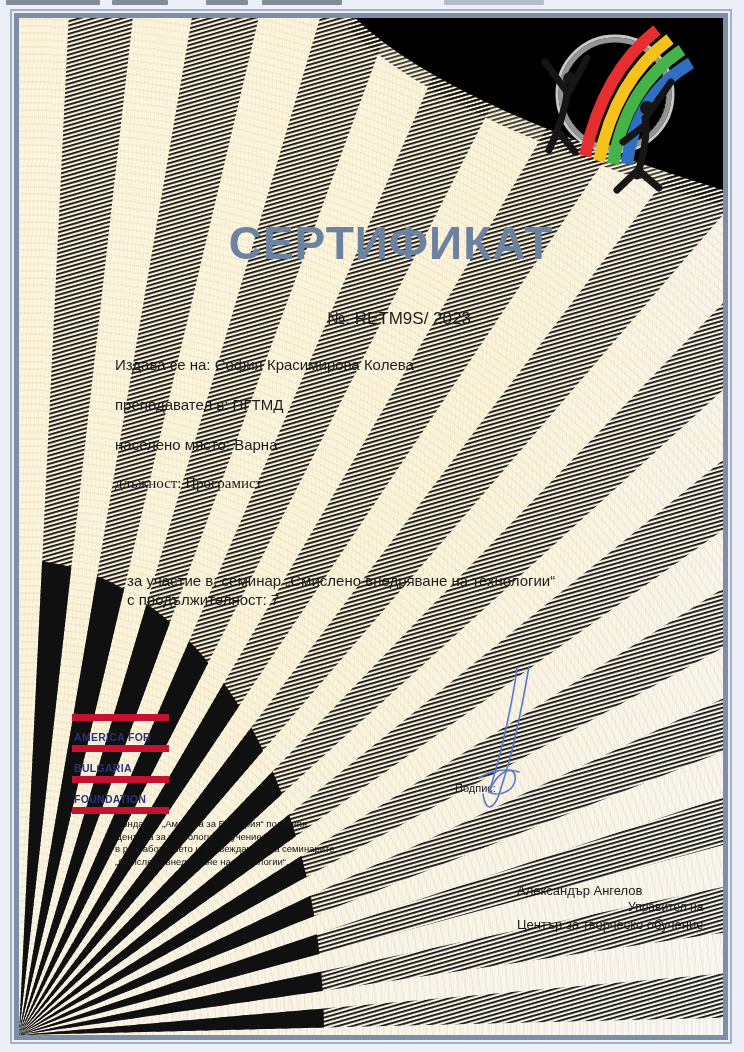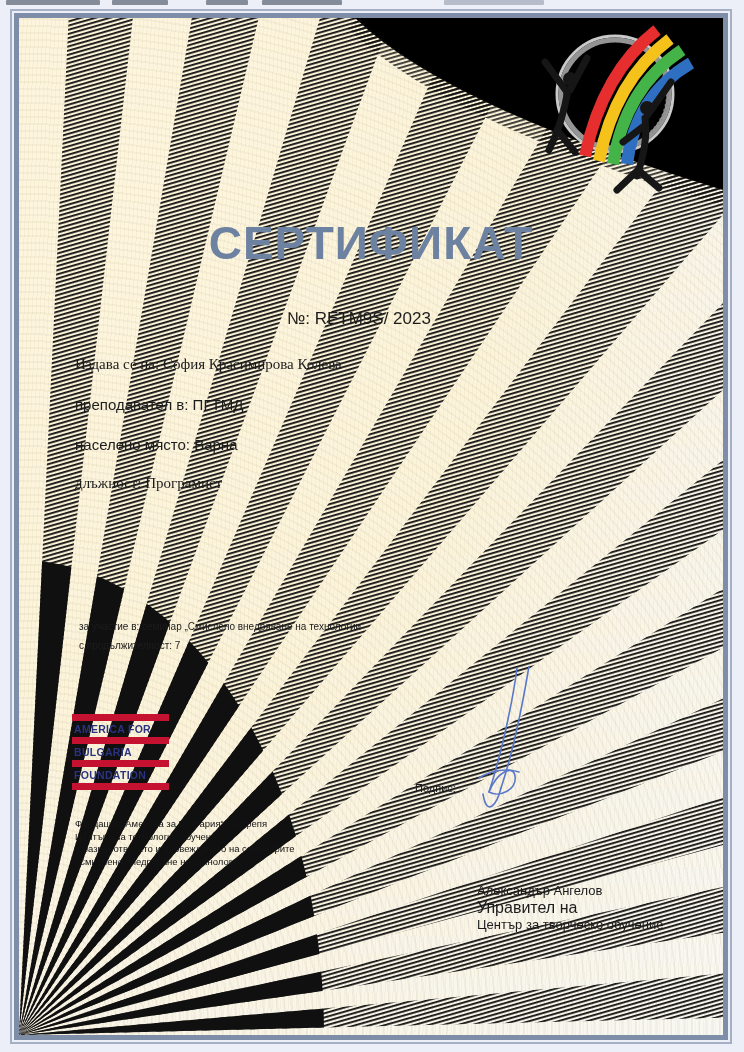--- a/index.html
+++ b/index.html
@@ -9,34 +9,34 @@
   .sheet{position:absolute;left:10px;top:9px;width:722px;height:1035px;box-sizing:border-box;
     border:2px solid #a6b0c4;background:#edeff8;padding:2px;}
   .sheet-inner{width:100%;height:100%;box-sizing:border-box;border:5px solid #7e8da8;}
   .art{position:relative;width:100%;height:100%;overflow:hidden;
     background:
       repeating-linear-gradient(93deg, rgba(215,195,150,.14) 0 1px, rgba(0,0,0,0) 1px 4px),
       radial-gradient(ellipse at 18% 15%, #fdf5dd 0%, #fbf3da 45%, #f9f5e9 72%, #f8f8f3 100%);}
   .rings{position:absolute;inset:0;z-index:0;
     background:repeating-radial-gradient(circle at 0 100%, rgba(175,165,135,.10) 0 2px, rgba(0,0,0,0) 2px 7px);}
   svg.deco{position:absolute;inset:0;z-index:1;}
-  .txt{position:absolute;z-index:2;color:#1c1c1c;}
+  .txt{position:absolute;z-index:2;color:#1c1c1c;padding-left:40px;}
   .title{left:0;right:0;top:198px;text-align:center;font-size:46px;font-weight:bold;
     color:#6d81a1;letter-spacing:1px;}
   .cert-no{left:268px;top:291px;font-size:17px;}
   .field{left:56px;font-size:15px;}
-  .para{left:60px;top:553px;font-size:10px;line-height:19px;margin-top:46px;}
+  .para{left:68px;top:553px;font-size:15px;line-height:19px;}
   .podpis{left:396px;top:764px;font-size:11px;}
   .fineprint{left:56px;top:800px;font-size:9.5px;line-height:12.5px;color:#141414;}
   .signer{left:458px;top:816px;font-size:13px;line-height:17px;margin-top:48px;}
-  .signer .role{font-size:16px;}
+  .signer .role{font-size:12px;text-align:right;}
   .afb{position:absolute;left:53px;top:696px;width:97px;z-index:2;}
   .afb .bar{height:7px;background:#c41230;margin:0;}
   .afb .word{font-size:10.5px;font-weight:bold;color:#2a3380;letter-spacing:.3px;
-    padding:2px 1px 2px 2px;line-height:12px;}
+    padding:2px 1px 2px 2px;line-height:12px;margin-top:8px;}
   .sig-wrap{position:absolute;left:452px;top:648px;z-index:3;}
 </style>
 </head>
 <body>
 
 <div class="top-frag" style="left:6px;width:94px;"></div>
 <div class="top-frag" style="left:112px;width:56px;"></div>
 <div class="top-frag" style="left:206px;width:42px;"></div>
 <div class="top-frag" style="left:262px;width:80px;"></div>
 <div class="top-frag light" style="left:444px;width:100px;"></div>
@@ -90,21 +90,21 @@
           <path d="M29,32 L8,48"></path>
           <path d="M23,76 L2,96"></path>
           <path d="M23,76 L44,94"></path>
         </g>
       </g>
     </svg>
 
     <div class="txt title">СЕРТИФИКАТ</div>
     <div class="txt cert-no">№: RETM9S/ 2023</div>
 
-    <div class="txt field" style="top:338px;font-family:Liberation Serif, serif;">Издава се на: София Красимирова Колева</div>
+    <div class="txt field" style="top:338px;">Издава се на: София Красимирова Колева</div>
     <div class="txt field" style="top:378px;">преподавател в: ПГТМД</div>
     <div class="txt field" style="top:418px;">населено място: Варна</div>
     <div class="txt field" style="top:457px;font-family:Liberation Serif, serif;">длъжност: Програмист</div>
 
     <div class="txt para">
       <div>за участие в: семинар „Смислено внедряване на технологии“</div>
       <div>с продължителност: 7</div>
     </div>
 
     <div class="afb">

